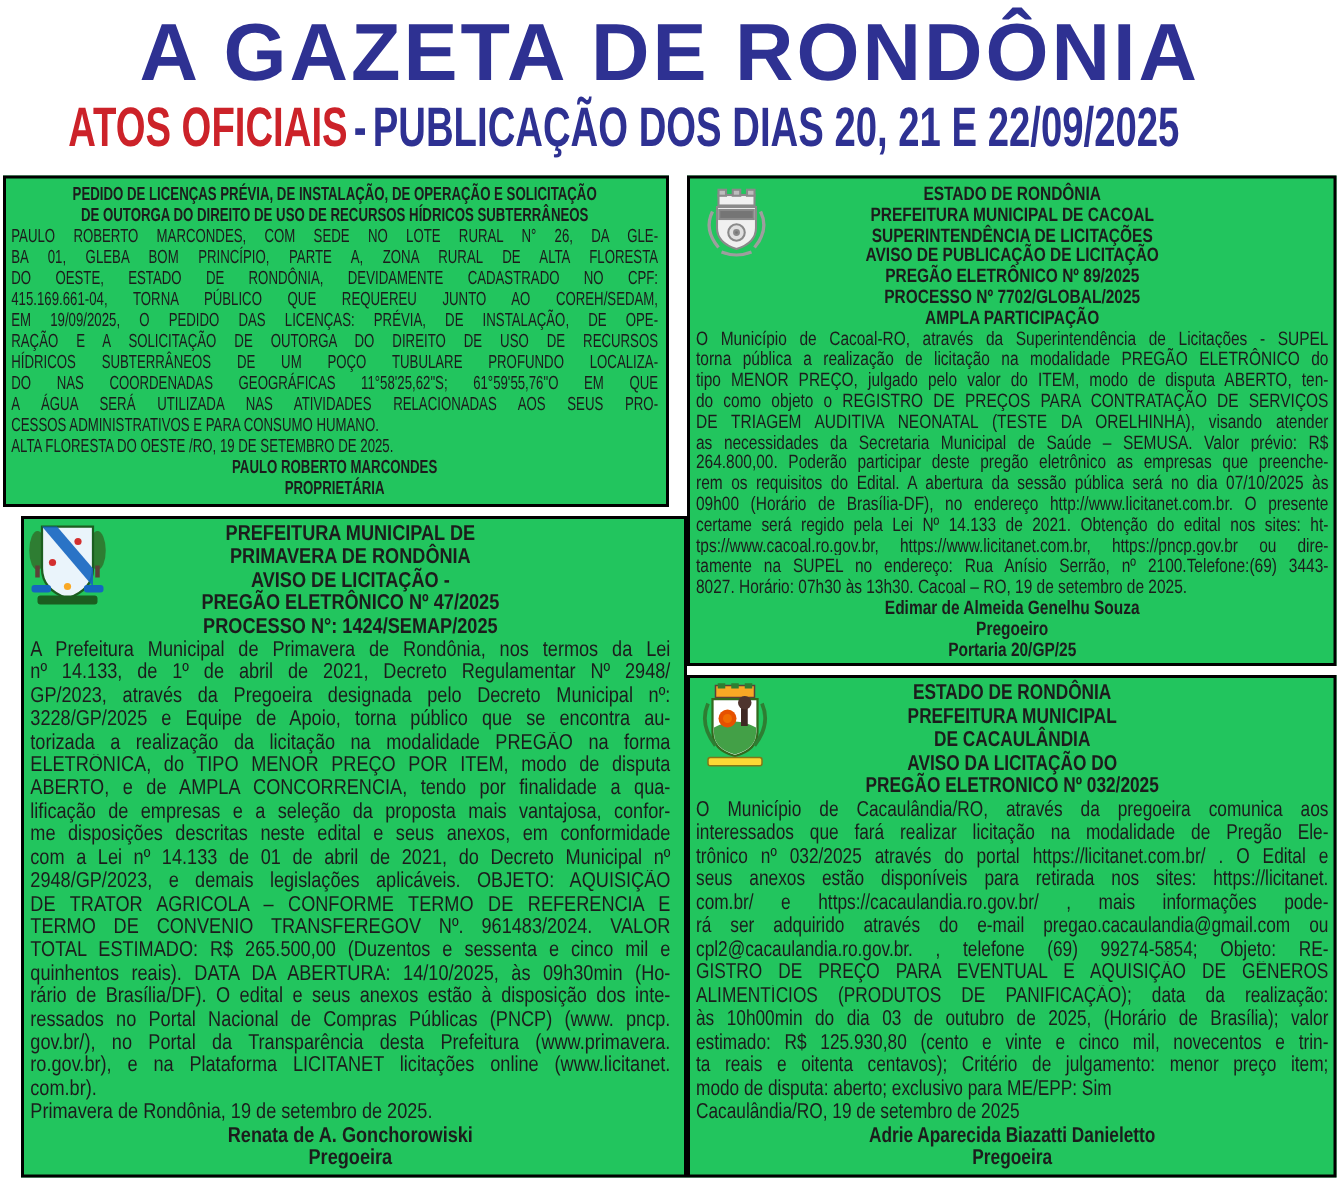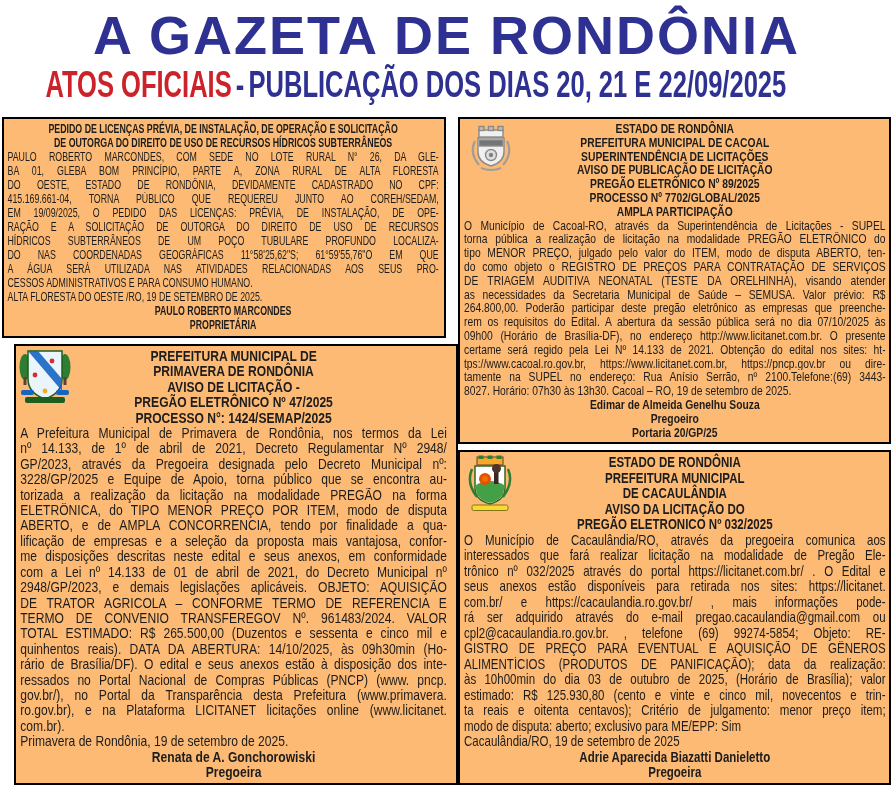--- a/index.html
+++ b/index.html
@@ -20,21 +20,21 @@
   }
   .section-inner{
     transform:scaleX(0.69);transform-origin:center;
     white-space:nowrap;font-weight:bold;font-size:37px;letter-spacing:0px;
   }
   .section-label{color:var(--red,#cc2229);}
   .section-sep{color:var(--navy,#2e3192);padding:0 6px;}
   .section-dates{color:var(--navy,#2e3192);}
   
   .notice{
-    position:absolute;border:2px solid var(--border,#000);background:#fdba74;
+    position:absolute;border:2px solid var(--border,#000);background:#22c55e;
     box-sizing:border-box;overflow:hidden;
   }
   #n1{left:2px;top:117px;width:444px;height:221px;}
   #n2{left:14px;top:344px;width:444px;height:441px;}
   #n3{left:458px;top:117px;width:433px;height:327px;}
   #n4{left:458px;top:450px;width:433px;height:335px;}
   .content{
     position:absolute;left:0;top:0;box-sizing:border-box;
     padding:3px 5px;transform-origin:0 0;
   }

